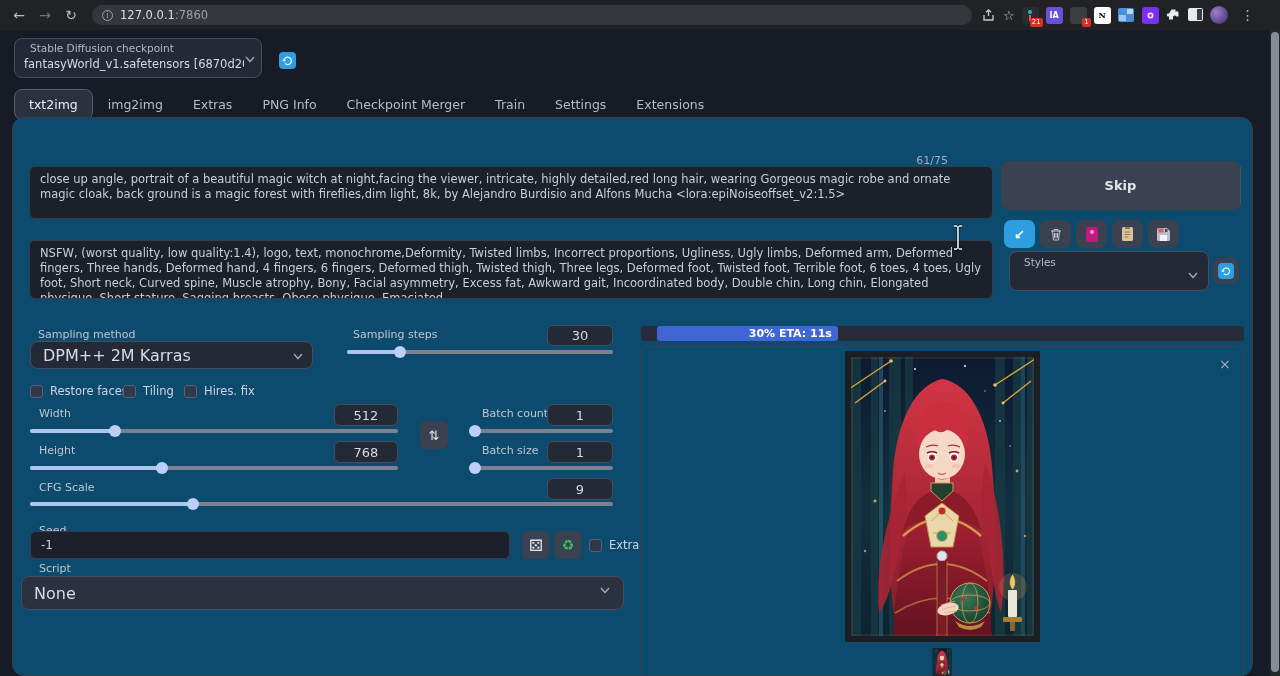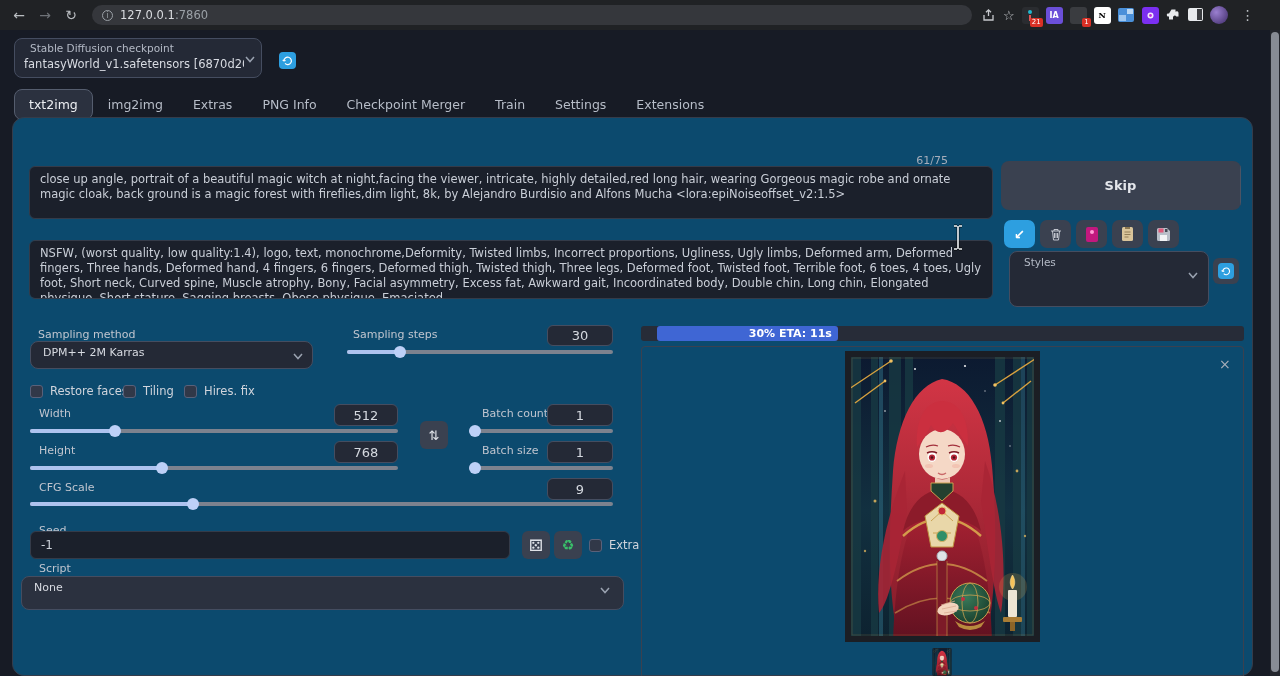--- a/index.html
+++ b/index.html
@@ -64,34 +64,34 @@
                     background:#3a4150; border-radius:8px; display:flex; overflow:hidden; }
   .half-btn { flex:1; display:flex; align-items:center; justify-content:center;
               color:#e4e7ec; font-size:13px; font-weight:600; cursor:default; }
   .half-btn:first-child { border-right:1px solid #4c5363; }
 
   #icon-row { position:absolute; left:991px; top:102px; display:flex; gap:5px; }
   .tool-btn { width:31px; height:28px; background:#3a4150; border-radius:7px;
               display:flex; align-items:center; justify-content:center; }
   .tool-btn.blue { background:#2d9fe0; color:#fff; font-size:13px; font-weight:bold; }
 
-  #styles-group { position:absolute; left:996px; top:133px; width:200px; height:56px; }
+  #styles-group { position:absolute; left:996px; top:133px; width:200px; height:40px; }
   #styles-refresh { position:absolute; left:1200px; top:140px; width:26px; height:26px;
                     background:#3a4150; border-radius:6px; display:flex; align-items:center;
                     justify-content:center; }
 
   
   .numbox { position:absolute; background:#242936; border:1px solid #454d60; border-radius:6px;
             color:#d5d9e0; font-size:13px; display:flex; align-items:center; justify-content:center; }
   .slider { position:absolute; height:4px; background:#7d828e; border-radius:2px; }
   .slider .fill { position:absolute; left:0; top:0; height:4px; background:#aec3ef; border-radius:2px; }
   .slider .thumb { position:absolute; top:-4px; width:12px; height:12px; border-radius:50%;
                    background:#bdd0f7; margin-left:-6px; }
   .dd { position:absolute; background:#242936; border:1px solid #454d60; border-radius:8px;
-        color:#d8dbe2; font-size:11px; display:flex; padding:4px 12px; }
+        color:#d8dbe2; font-size:16px; display:flex; align-items:center; padding:12px 12px; }
   .cb { width:13px; height:13px; background:#313848; border:1px solid #59617a; border-radius:3px; }
   .cb-item { position:absolute; display:flex; align-items:center; gap:7px;
              color:#d0d4dc; font-size:11.5px; }
   .sm-btn { position:absolute; width:28px; height:28px; background:#3a4150; border-radius:6px;
             display:flex; align-items:center; justify-content:center; color:#e0e3e8; }
 
   
   #progress-track { position:absolute; left:628px; top:208px; width:603px; height:15px;
                     background:#272c38; border-radius:3px; overflow:hidden; }
   #progress-fill { height:15px; background:#3f66d4; border-radius:3px; display:flex;

